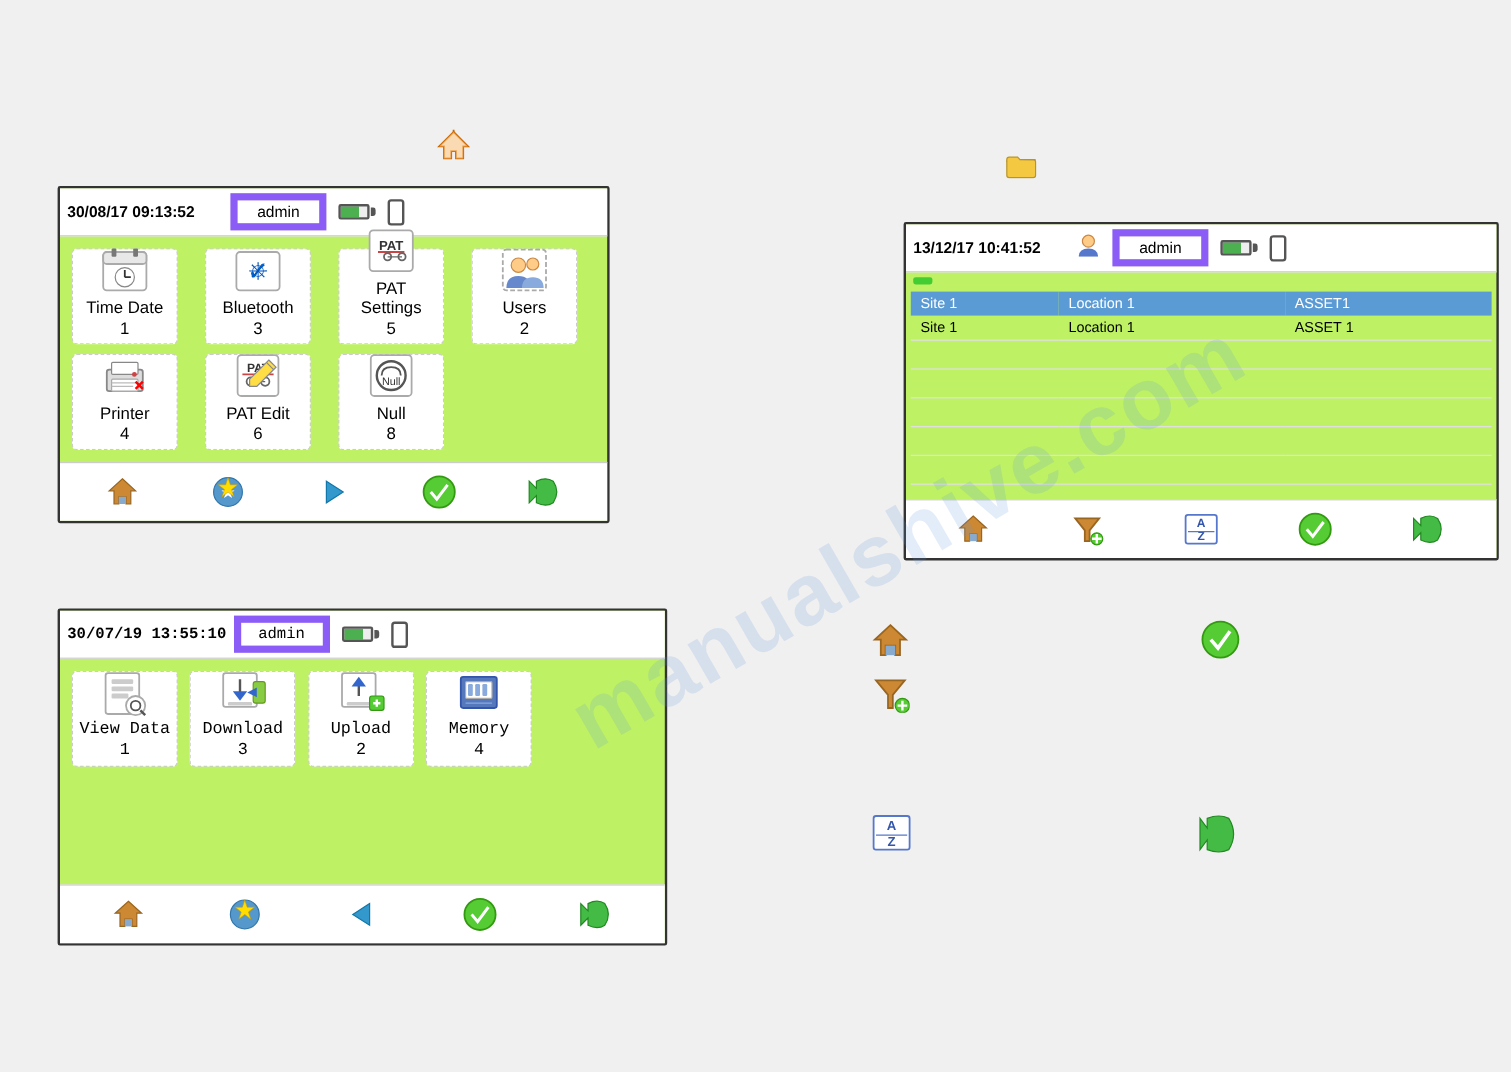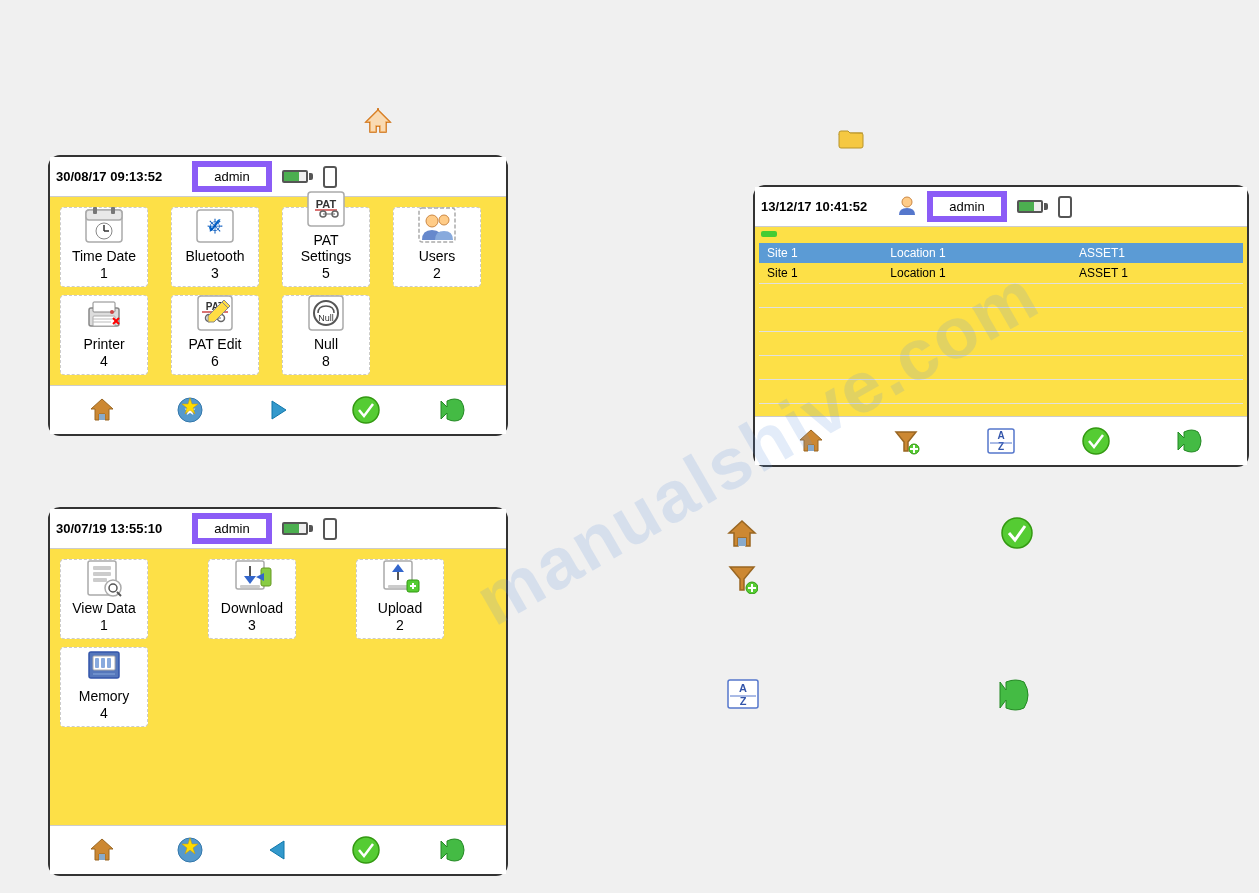--- a/index.html
+++ b/index.html
@@ -23,23 +23,23 @@
       font-weight: bold;
       pointer-events: none;
       white-space: nowrap;
       z-index: 100;
       letter-spacing: 2px;
     }
 
     
     .device-screen {
       position: absolute;
-      background: #fde047;
+      background: #bef264;
       border: 2px solid #333;
-      border-radius: 12px;
+      border-radius: 2px;
     }
 
     
     .status-bar {
       display: flex;
       align-items: center;
       border-bottom: 1px solid #ccc;
       padding: 4px 6px;
       background: white;
       gap: 6px;
@@ -328,33 +328,33 @@
       </svg>
     </div>
     <div class="toolbar-btn">
       <svg width="30" height="30" viewBox="0 0 30 30">
         <path d="M22,6 Q28,15 22,24 Q16,28 8,24 L8,18 L2,24 L2,6 L8,12 L8,6 Q16,2 22,6 Z" fill="#44bb44" stroke="#228822" stroke-width="1"></path>
       </svg>
     </div>
   </div>
 </div>
 
-<div class="device-screen" style="top:507px; left:48px; width:460px;">
+<div class="device-screen" style="top:507px; left:48px; width:508px;font-family:Liberation Mono, monospace;">
 
   <div class="status-bar">
     <span class="status-time">30/07/19 13:55:10</span>
     <span class="status-user">admin</span>
     <div class="battery-icon">
       <div class="battery-body"></div>
       <div class="battery-tip"></div>
     </div>
     <div class="phone-icon"></div>
   </div>
 
-  <div style="display:grid; grid-template-columns: repeat(3,1fr); gap:8px; padding:10px;">
+  <div style="display:grid; grid-template-columns: repeat(5,1fr); gap:8px; padding:10px;">
 
     <div class="icon-cell">
       <div class="icon-img">
         <svg width="42" height="42" viewBox="0 0 42 42">
           <rect x="5" y="5" width="28" height="34" rx="2" fill="white" stroke="#aaa" stroke-width="1.5"></rect>
           <rect x="10" y="10" width="18" height="4" rx="1" fill="#ccc"></rect>
           <rect x="10" y="16" width="18" height="4" rx="1" fill="#ccc"></rect>
           <rect x="10" y="22" width="14" height="4" rx="1" fill="#ccc"></rect>
           <circle cx="30" cy="32" r="8" fill="white" stroke="#aaa" stroke-width="1.5"></circle>
           <circle cx="30" cy="32" r="4" fill="none" stroke="#555" stroke-width="1.5"></circle>

